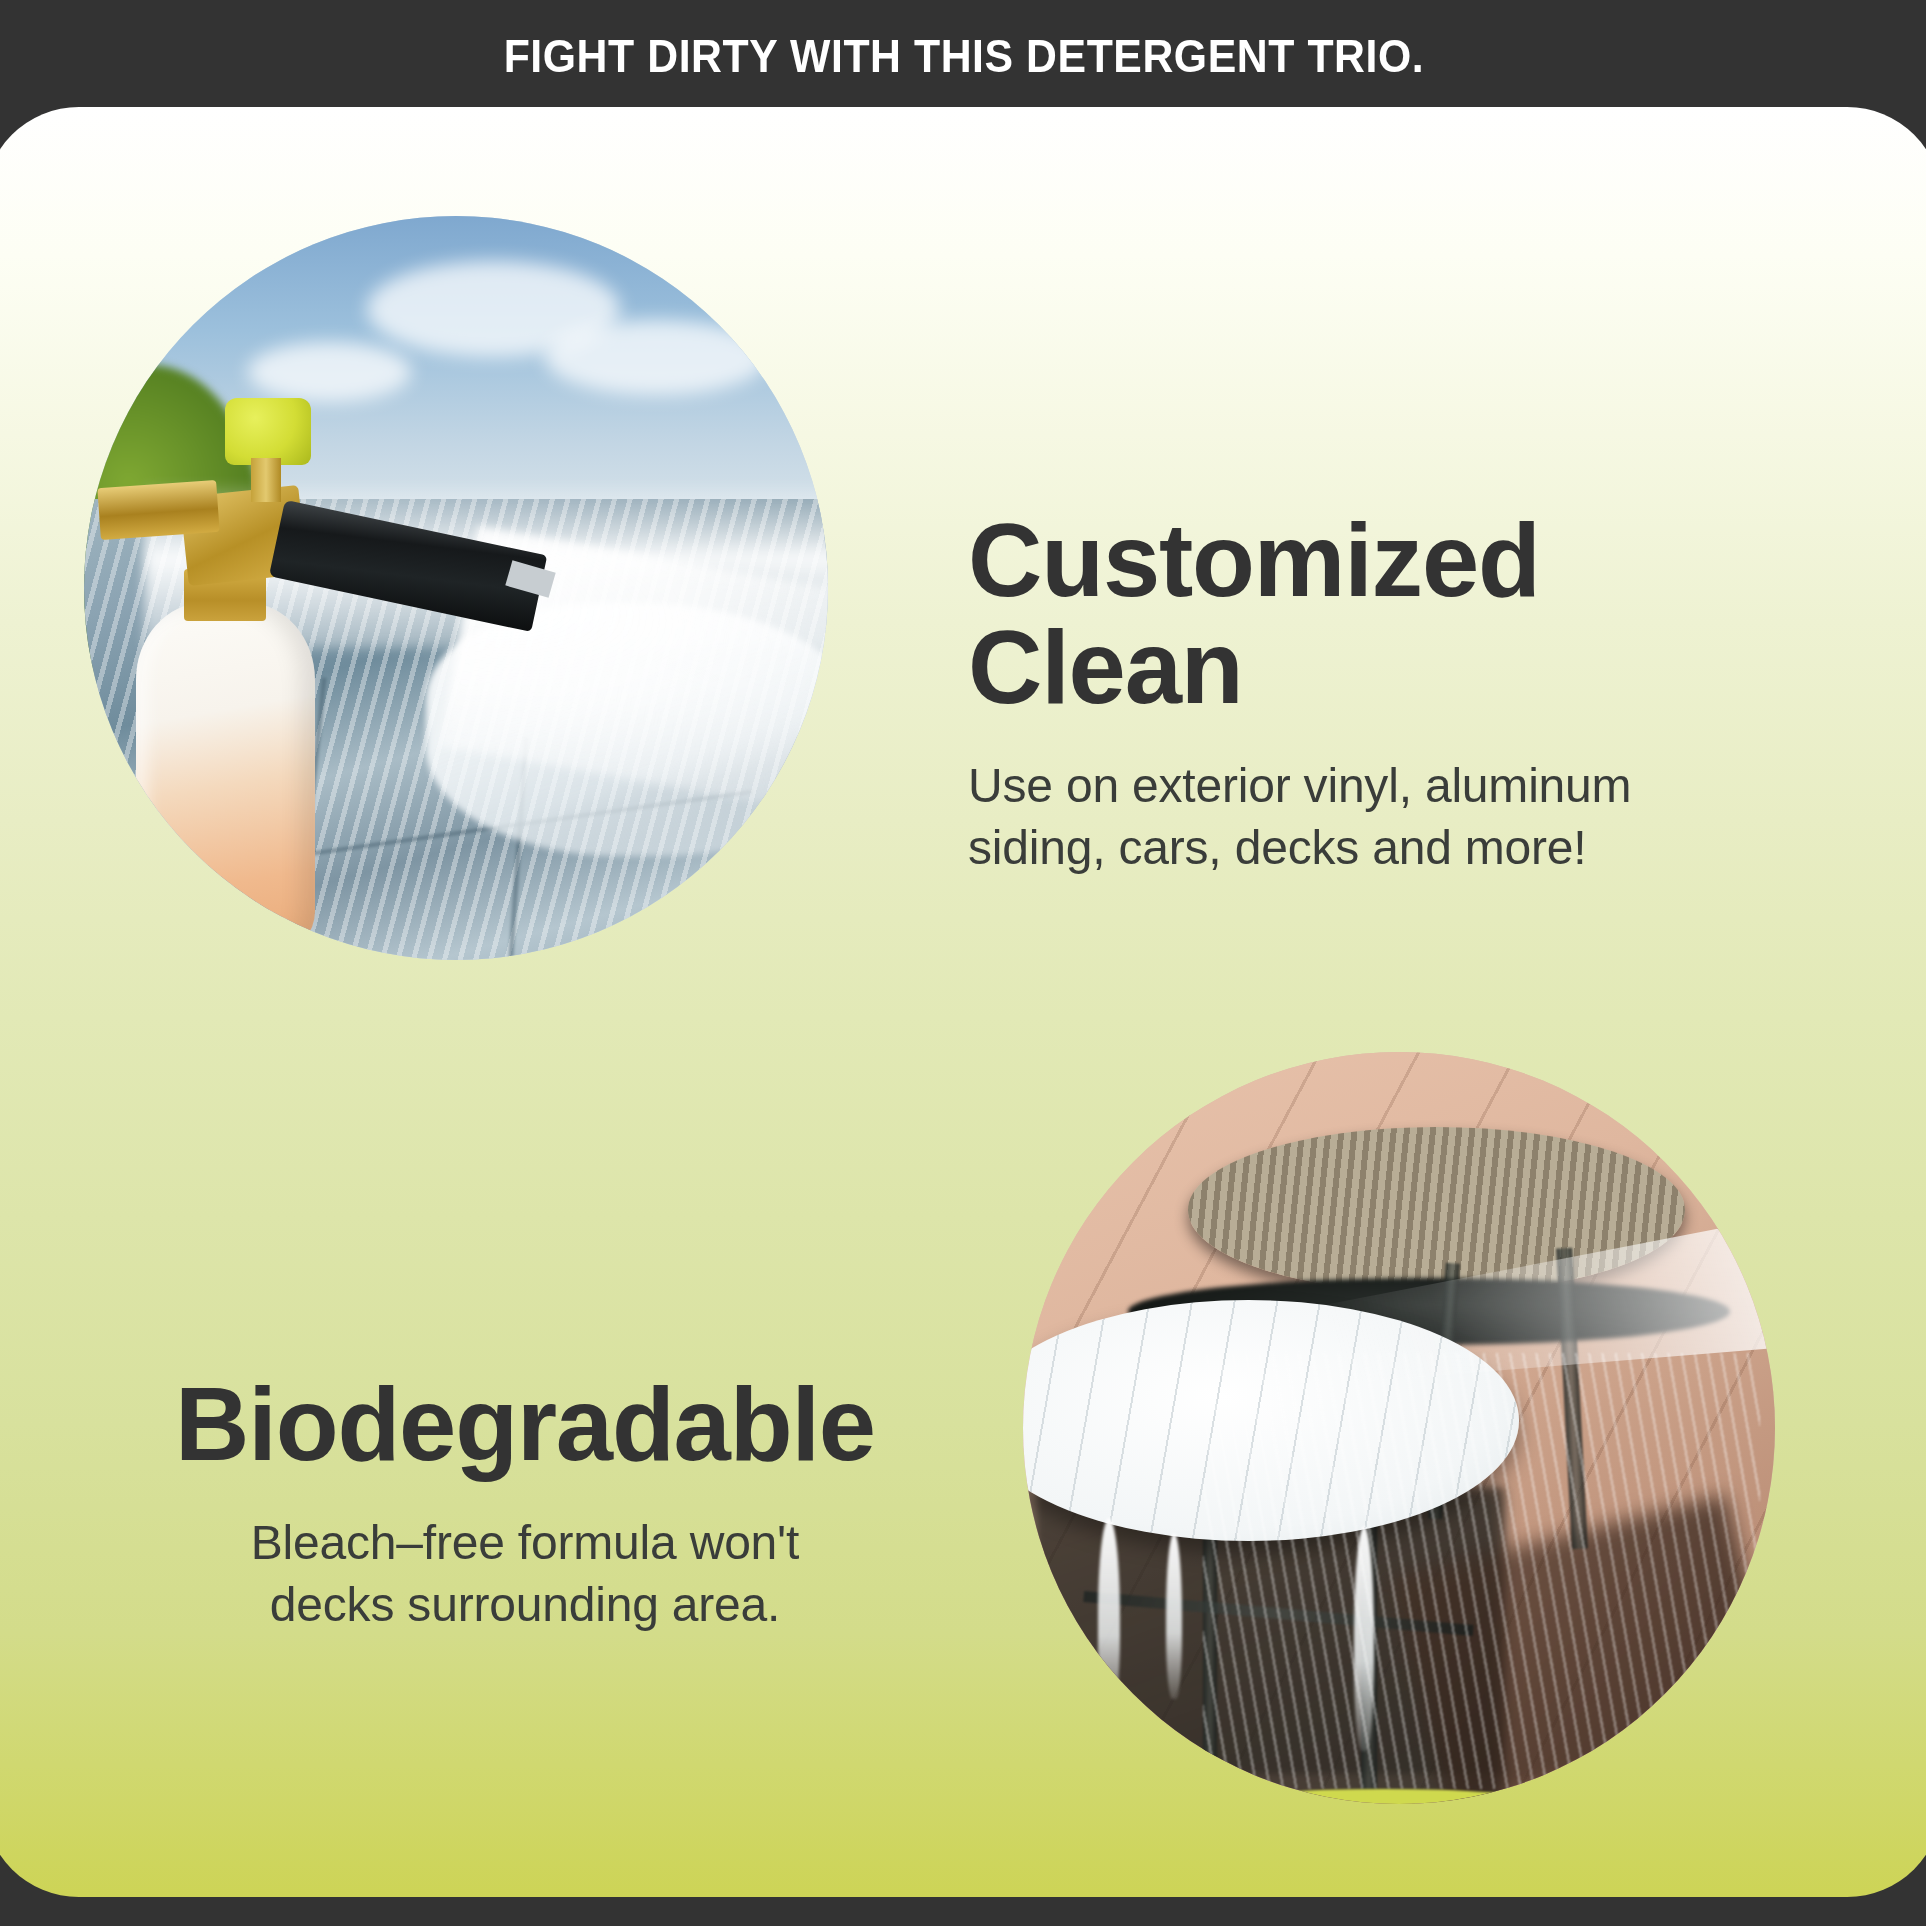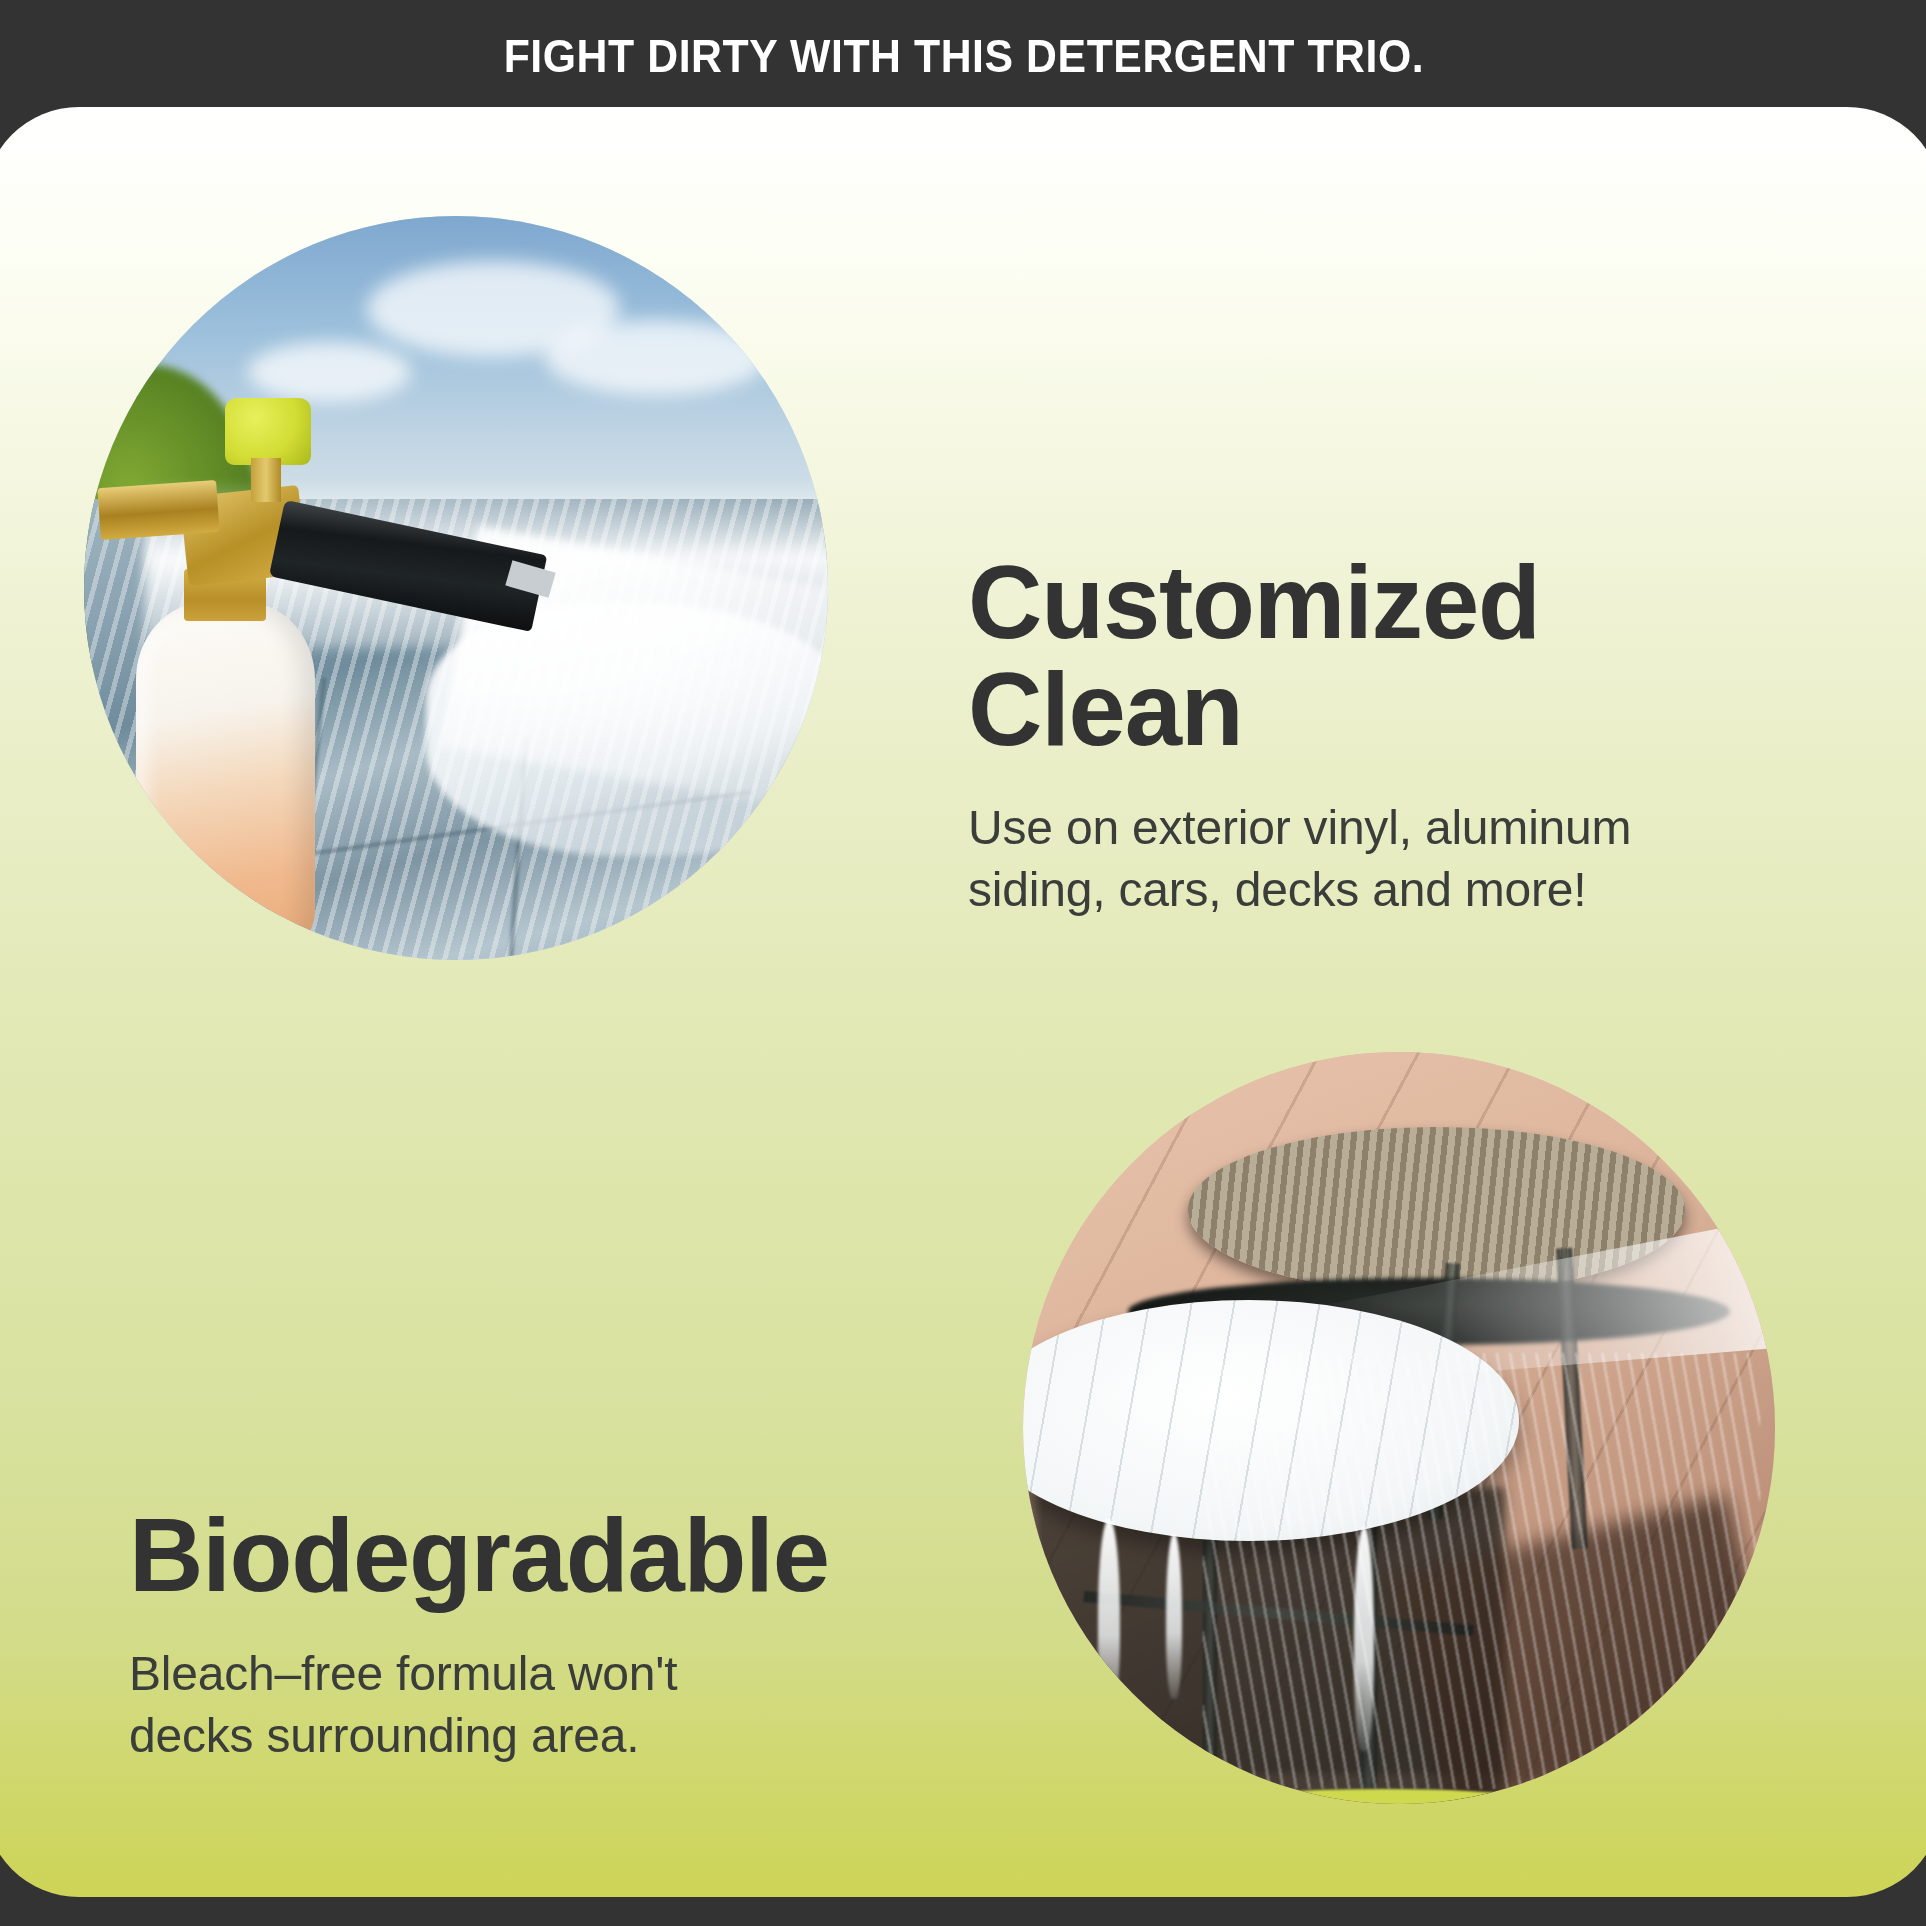--- a/index.html
+++ b/index.html
@@ -304,24 +304,24 @@
   .yellow-strip {
     position: absolute;
     left: 28%; bottom: -1%;
     width: 40%; height: 3%;
     background: #cfd94e;
     border-radius: 50%;
     filter: blur(1px);
   }
 
   
-  .feature-text { position: absolute; margin-top: 42px; }
+  .feature-text { position: absolute; }
 
   #feature-customized-clean { left: 984px; top: 400px; width: 851px; }
-  #feature-biodegradable    { left: 145px;  top: 1353px; width: 792px; }
+  #feature-biodegradable    { left: 145px;  top: 1264px; width: 792px; text-align: center; }
 
   .feature-heading {
     font-family: "Liberation Sans Narrow", "Liberation Sans", sans-serif;
     font-weight: bold;
     font-size: 103px;
     line-height: 1.04;
     color: #333333;
     letter-spacing: -1.2px;
     white-space: pre-line;
   }

